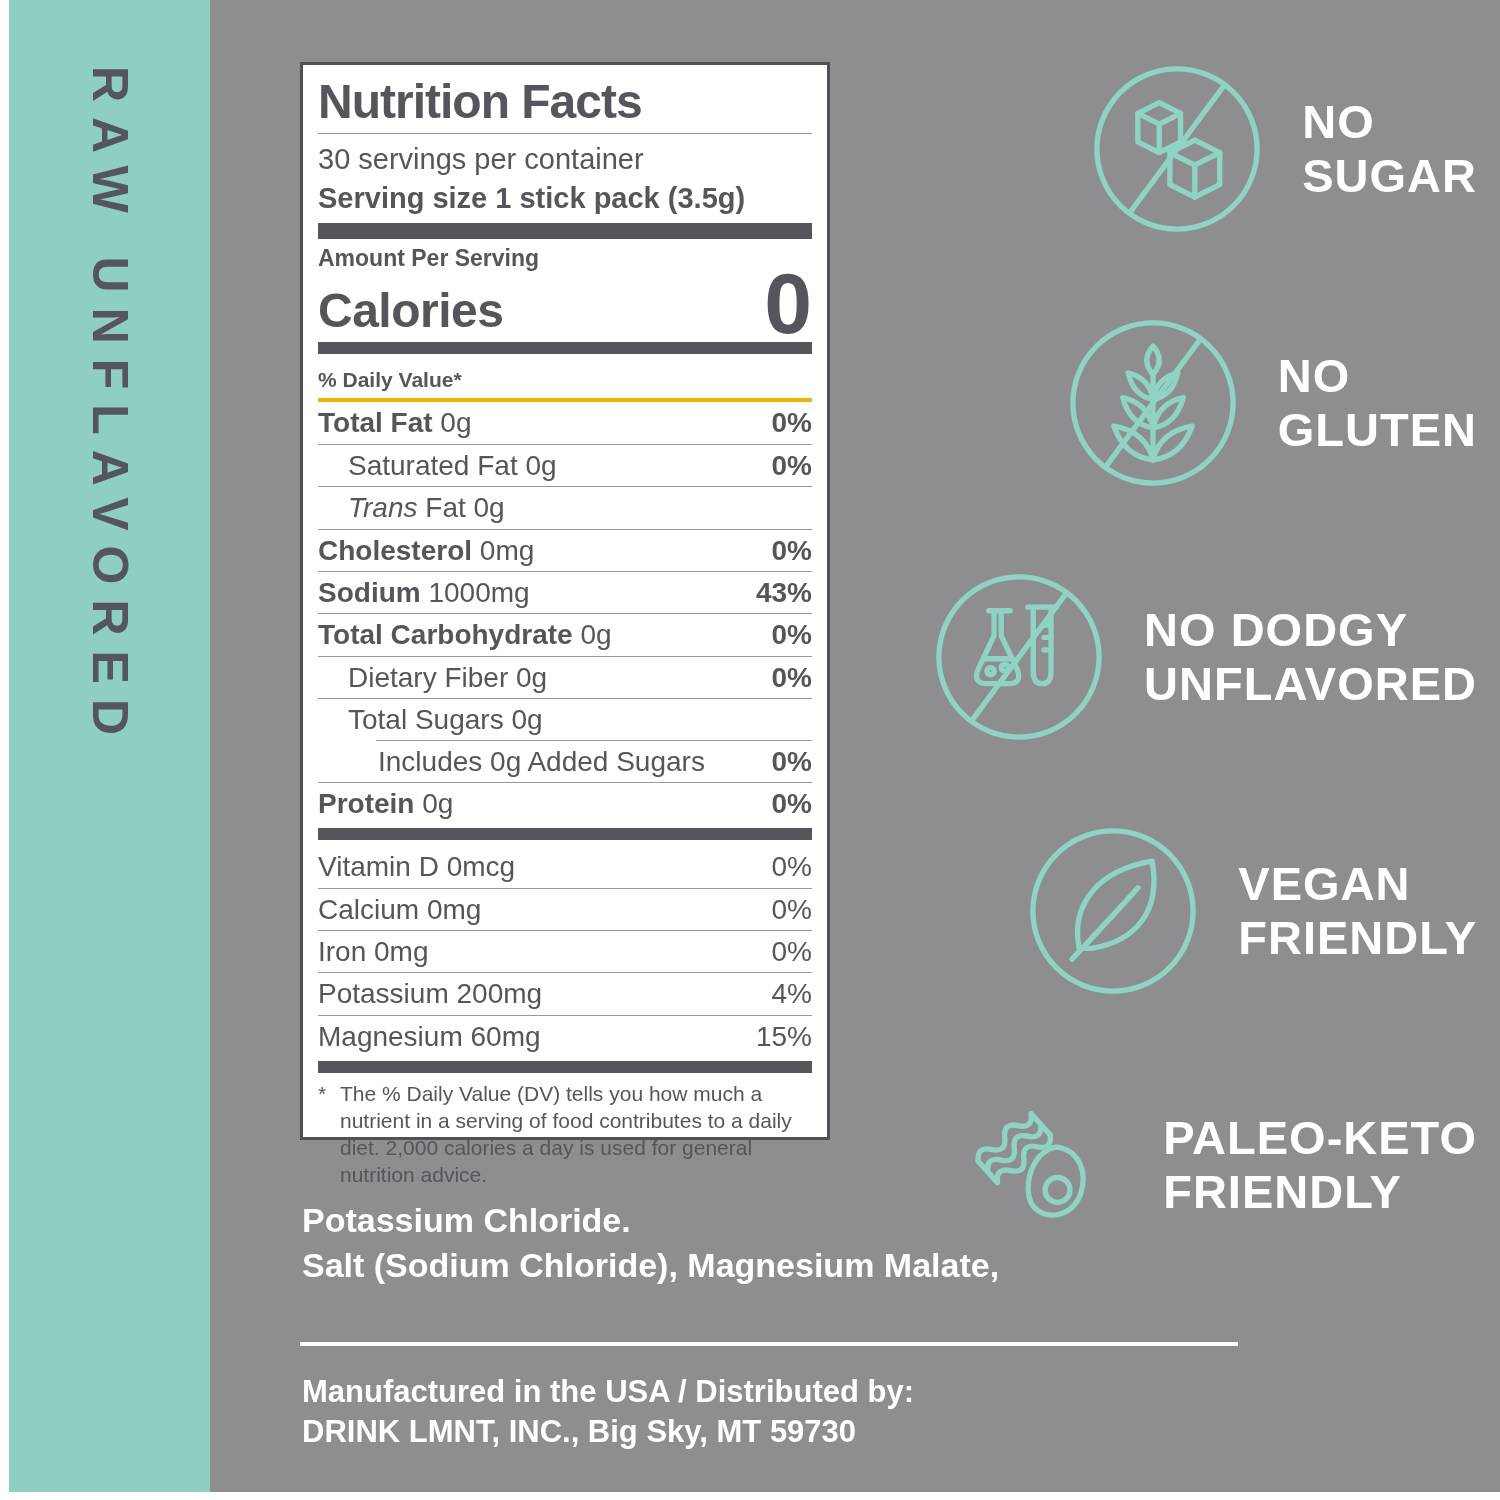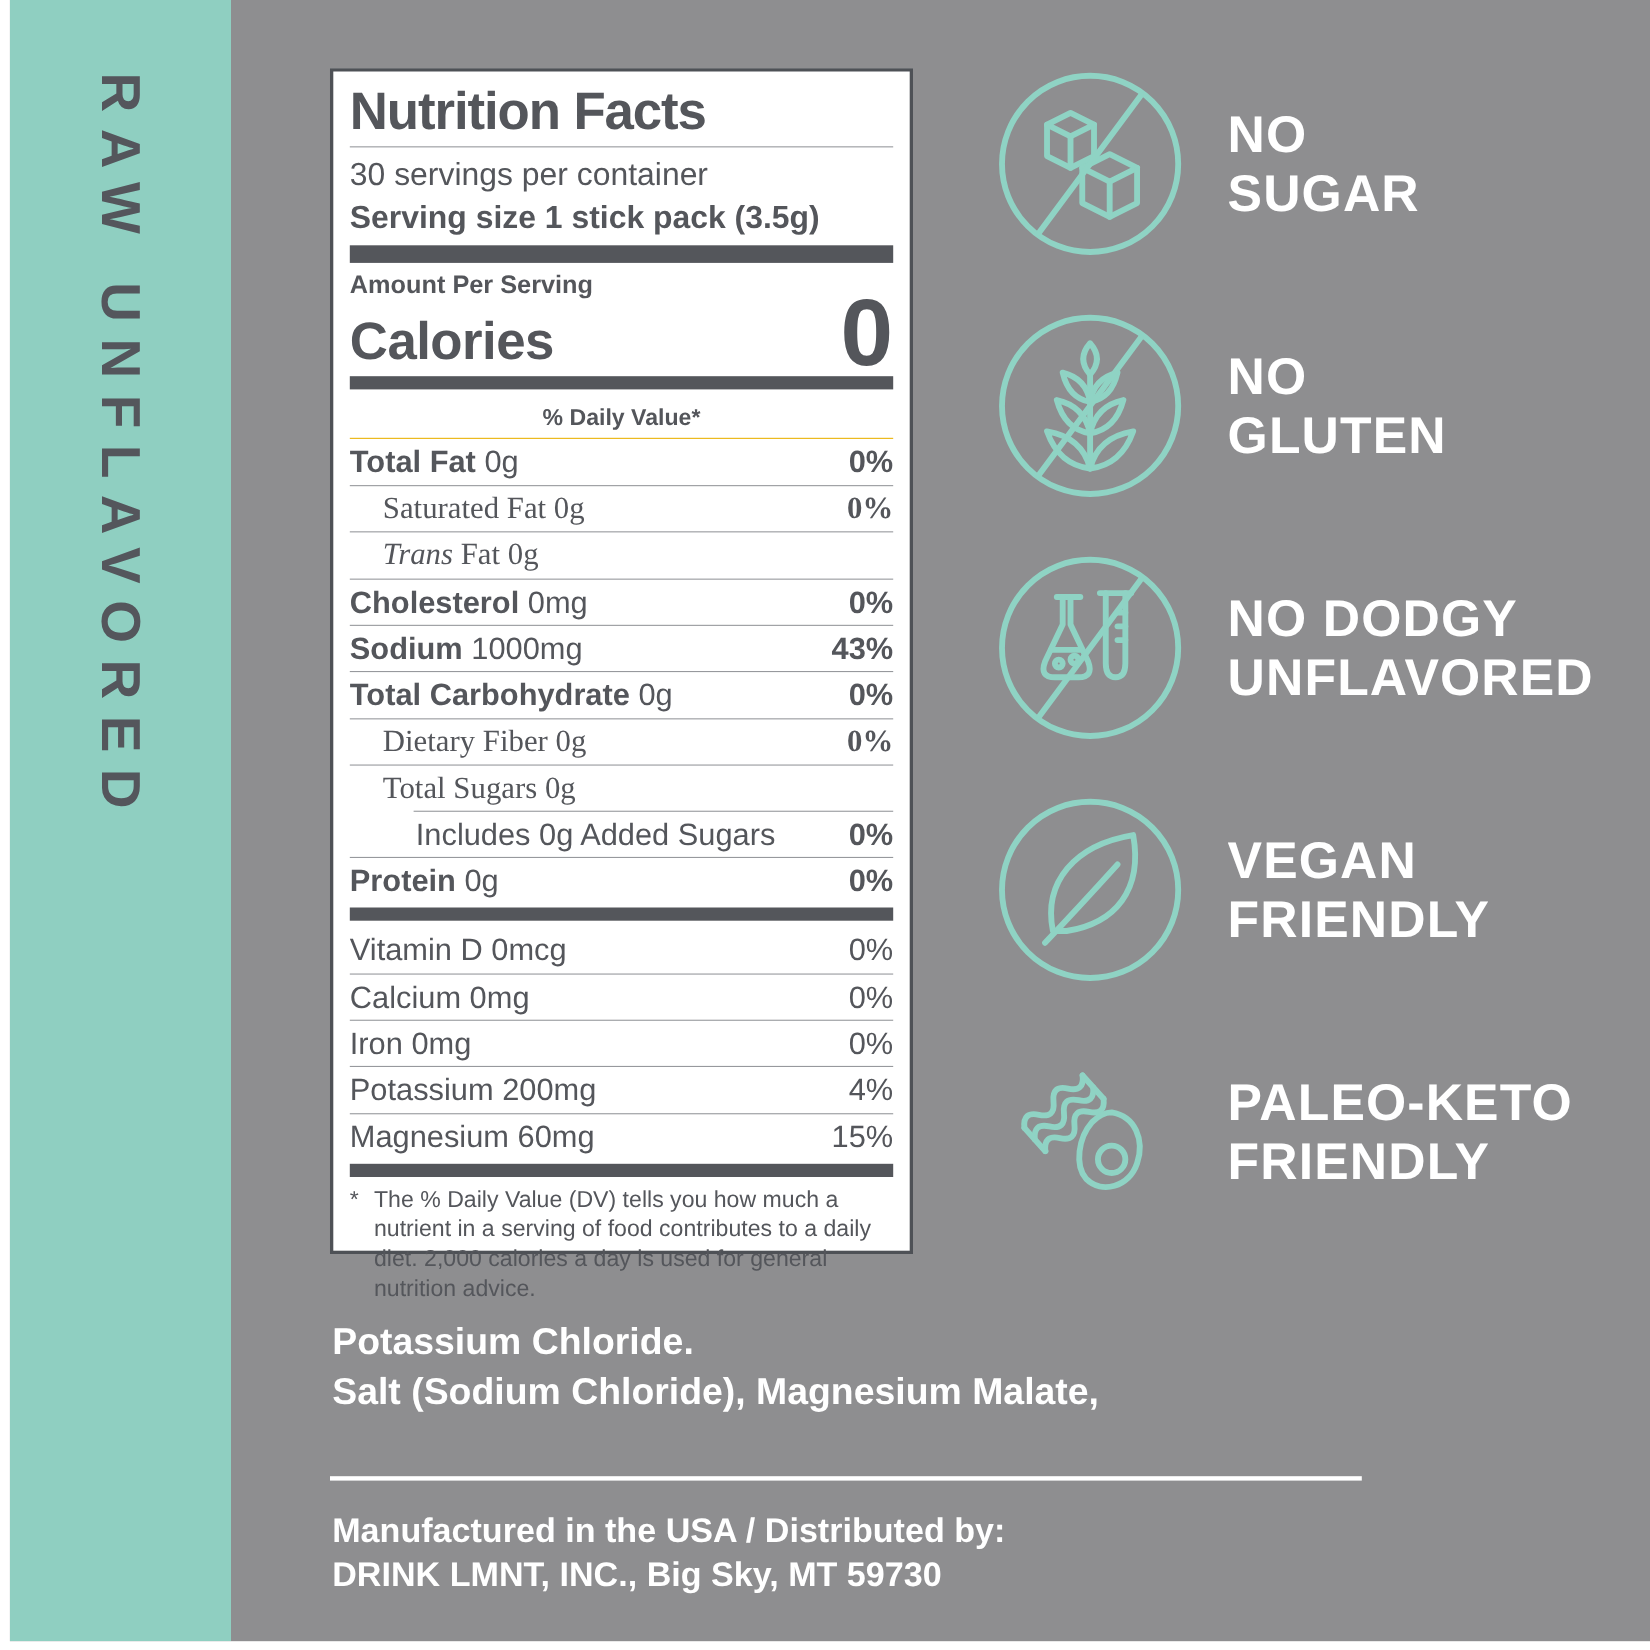--- a/index.html
+++ b/index.html
@@ -22,36 +22,36 @@
   .nf-hairline{height:1px;background:#97999D;}
   .nf-servings{font-size:29px;margin:9px 0 2px 0;}
   .nf-serving-size{font-size:29px;font-weight:bold;margin:6px 0 8px 0;}
   .nf-bar{background:#54565B;}
   .bar-lg{height:16px;margin:2px 0 6px 0;}
   .bar-md{height:12px;margin:4px 0 6px 0;}
   .nf-aps{font-size:23px;font-weight:bold;margin-top:4px;}
   .cal-wrap{position:relative;height:66px;margin-bottom:4px;}
   .cal-word{position:absolute;left:0;bottom:0;font-size:48px;font-weight:bold;letter-spacing:-0.5px;}
   .cal-zero{position:absolute;right:0;bottom:-4px;font-size:86px;font-weight:bold;line-height:0.9;}
-  .nf-dv-header{font-size:21px;font-weight:bold;text-align:center;padding:8px 0 6px 0;border-bottom:1px solid #eab308;}
+  .nf-dv-header{font-size:21px;font-weight:bold;text-align:left;padding:8px 0 6px 0;border-bottom:4px solid #eab308;}
   .nf-row{position:relative;display:flex;justify-content:space-between;align-items:baseline;
     font-size:28px;line-height:1.05;padding:6px 0;border-bottom:1px solid #97999D;}
   .nf-row .nf-left i{font-style:italic;}
-  .nf-row.indent1{padding-left:30px;font-family:Liberation Serif, serif;}
+  .nf-row.indent1{padding-left:30px;}
   .nf-row.indent2{padding-left:60px;}
   .nf-row.prb{border-bottom:none;}
   .nf-row.prb::after{content:'';position:absolute;left:58px;right:0;bottom:0;height:1px;background:#97999D;}
   .nf-rows .nf-row:last-child{border-bottom:none;}
   .nf-micros .nf-row:last-child{border-bottom:none;}
   .nf-dv.b{font-weight:bold;}
   .nf-foot{display:flex;gap:10px;font-size:21px;line-height:1.28;margin-top:8px;}
   .nf-foot .ast{flex:0 0 12px;}
 
   
-  .claims{position:absolute;left:902px;top:60px;width:575px;display:flex;flex-direction:column;gap:42px;}
+  .claims{position:absolute;left:902px;top:60px;width:575px;display:flex;flex-direction:column;gap:76px;align-items:flex-end;}
   .claim{display:flex;align-items:center;gap:36px;height:178px;}
   .claim-icon{flex:0 0 178px;height:178px;}
   .claim-icon svg{width:178px;height:178px;display:block;}
   .claim-text{color:#ffffff;font-weight:bold;font-size:47px;line-height:1.14;letter-spacing:1px;}
 
   
   .ingredients{position:absolute;left:302px;top:1198px;width:830px;color:#ffffff;}
   .ing-head{font-size:35px;font-weight:bold;letter-spacing:0.5px;margin-bottom:8px;}
   .ing-line{font-size:34px;font-weight:bold;line-height:1.33;}
   .divider{position:absolute;left:300px;top:1342px;width:938px;height:4px;background:#ffffff;}

